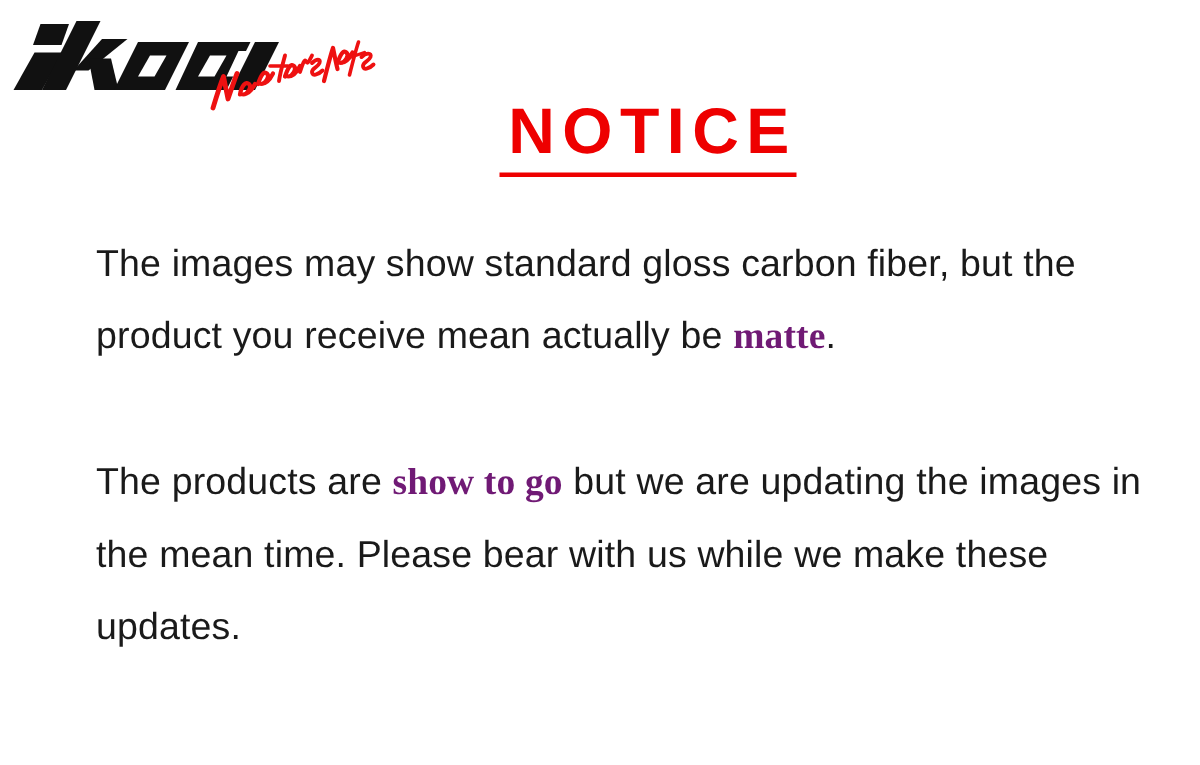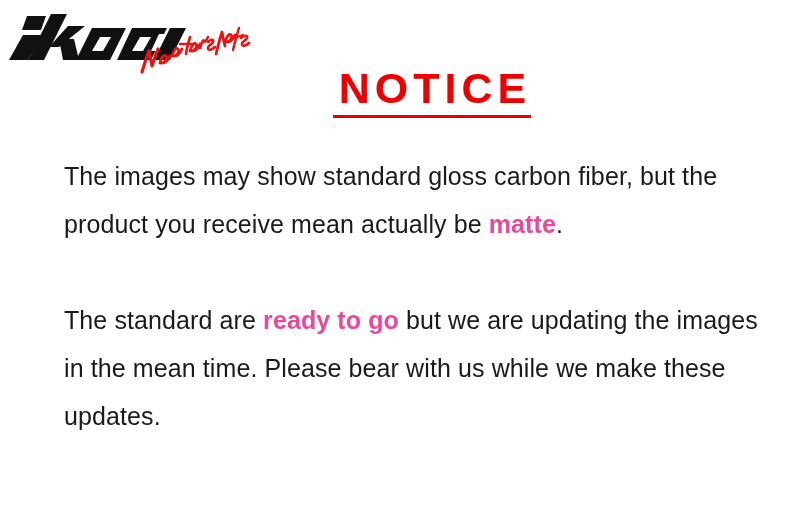--- a/index.html
+++ b/index.html
@@ -76,22 +76,23 @@
     font-size: 25px;
     line-height: 48px;
     color: #1a1a1a;
     letter-spacing: 0.1px;
     margin: 0;
   }
   .notice-paragraph + .notice-paragraph {
     margin-top: 48px;
   }
   .emphasis-red {
-    color: #ec4899;
+    color: #701a75;
     font-weight: bold;
+    font-family: Liberation Serif, serif;
   }
 </style>
 </head>
 <body>
 
 <div id="notice-page">
 
   <div class="brand-logo">
     <svg width="250" height="78" viewBox="0 0 250 78" aria-hidden="true">
 
@@ -139,16 +140,16 @@
     <span class="brand-wordmark-text">ikon</span>
     <span class="brand-script-text">Motorsports</span>
   </div>
 
   <div class="notice-heading-wrap">
     <span class="notice-heading">NOTICE</span>
   </div>
 
   <div class="notice-body">
     <p class="notice-paragraph"><span>The images may show standard gloss carbon fiber, but the product you receive mean actually be </span><span class="emphasis-red">matte</span><span>.</span></p>
-    <p class="notice-paragraph"><span>The standard are </span><span class="emphasis-red">ready to go</span><span> but we are updating the images in the mean time. Please bear with us while we make these updates.</span></p>
+    <p class="notice-paragraph"><span>The products are </span><span class="emphasis-red">show to go</span><span> but we are updating the images in the mean time. Please bear with us while we make these updates.</span></p>
   </div>
 
 </div>
 
 </body></html>

